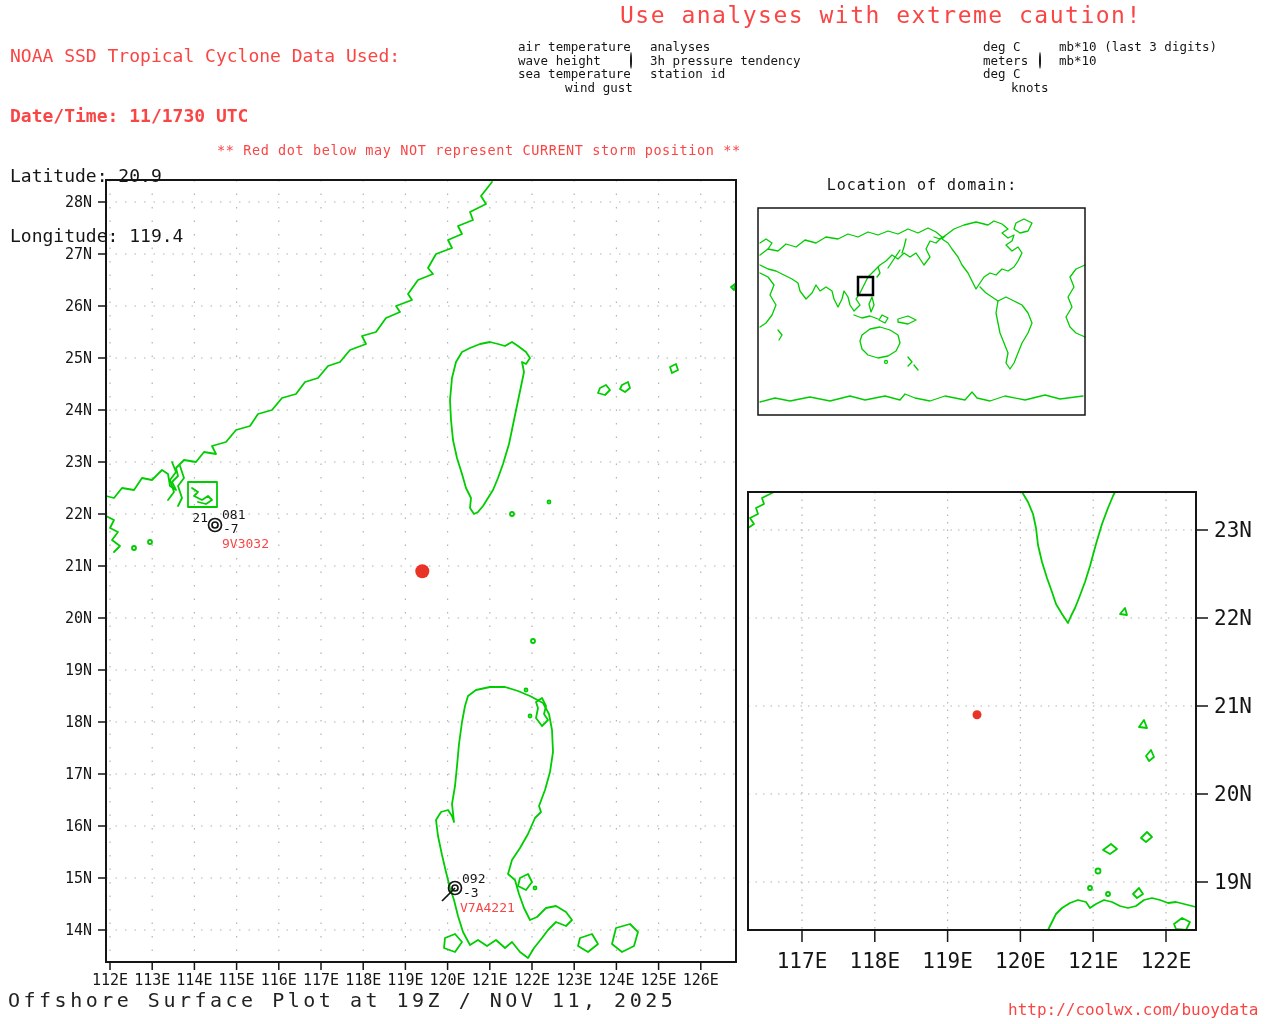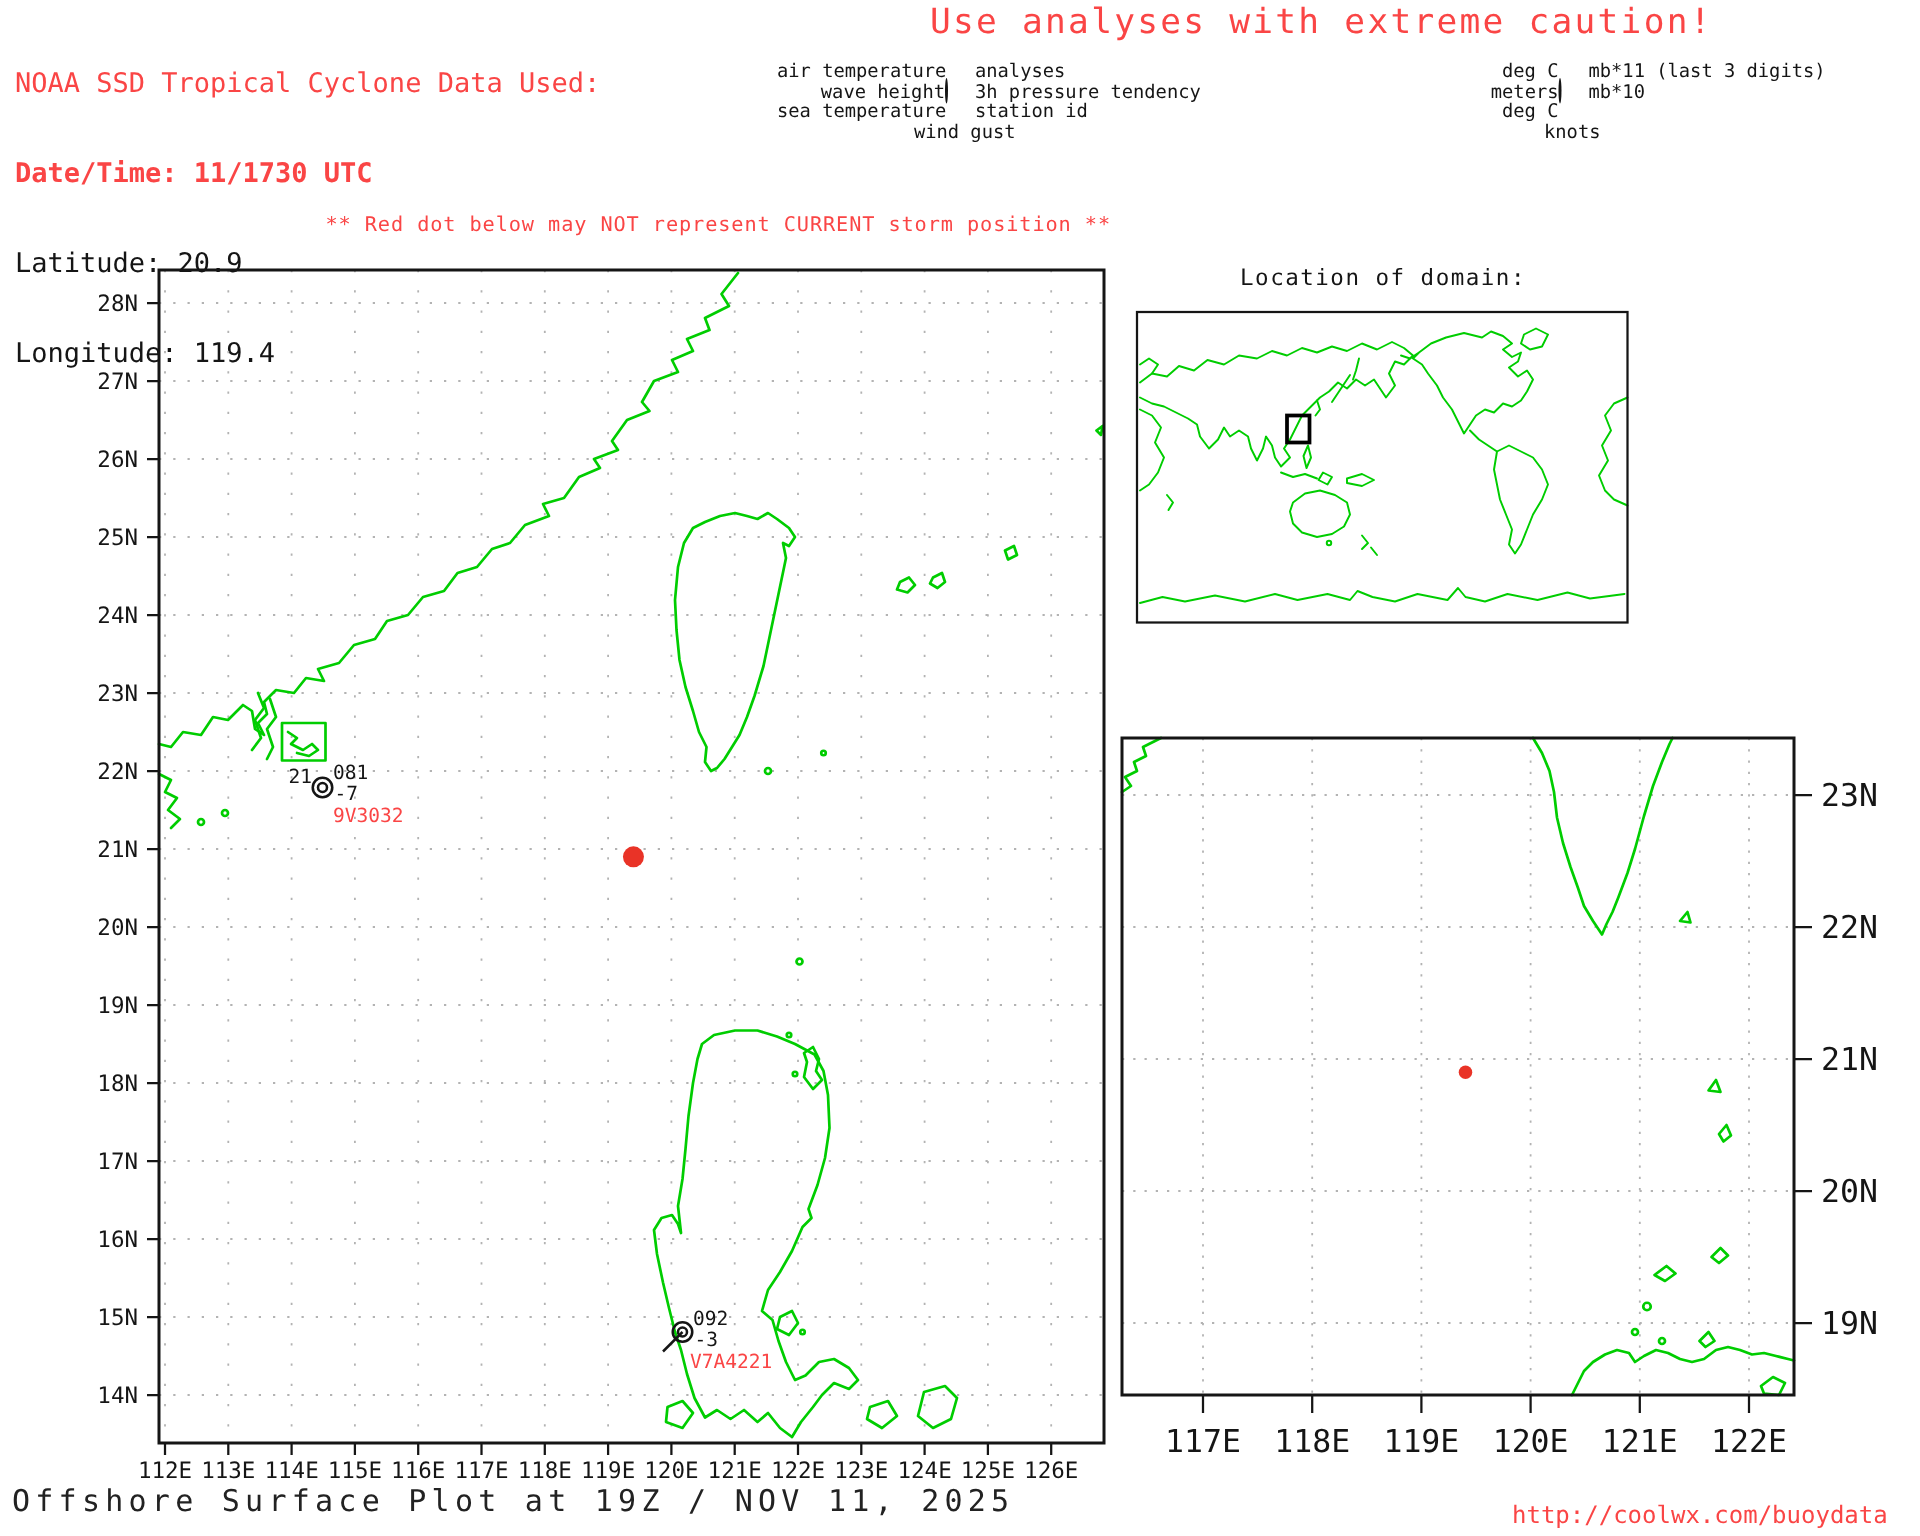--- a/index.html
+++ b/index.html
@@ -9,21 +9,21 @@
             font-family:"DejaVu Sans Mono", monospace; color:var(--ink); }
   .abs { position:absolute; }
 
   .info-block { left:10px; top:6px; font-size:18px; line-height:20px; white-space:pre; }
   .red { color:var(--red); }
   .bold { font-weight:bold; }
 
   .caution { left:620px; top:2px; font-size:23px; letter-spacing:1.5px; color:var(--red); }
 
   .legend { display:grid; font-size:12.5px; line-height:13.5px; white-space:pre; }
-  .legend .r { text-align:right; }
+  .legend .r { text-align:left; }
   .legend .l { text-align:left; }
   .legend-circle { width:13px; height:13px; border:1.6px solid var(--ink); border-radius:50%;
                    margin:0 auto; margin-top:1px; }
   .station-legend { left:518px; top:40px; grid-template-columns:112px 20px auto; }
   .units-legend   { left:983px; top:40px; grid-template-columns:56px 20px auto; }
   .shift1 { transform:translateX(47px); }
   .shift2 { transform:translateX(28px); }
 
   .warning { left:175px; top:142px; font-size:13.5px; letter-spacing:0.6px; color:var(--red);margin-left:42px; }
 
@@ -73,21 +73,21 @@
     <div></div>
     <div class="l">station id</div>
     <div class="r shift1">wind gust</div>
     <div></div>
     <div></div>
   </div>
 
   <div class="abs legend units-legend">
     <div class="r">deg C</div>
     <div></div>
-    <div class="l">mb*11 (last 3 digits)</div>
+    <div class="l">mb*10 (last 3 digits)</div>
     <div class="r">meters</div>
     <div><span class="legend-circle"></span></div>
     <div class="l">mb*10</div>
     <div class="r">deg C</div>
     <div></div>
     <div></div>
     <div class="r shift2">knots</div>
     <div></div>
     <div></div>
   </div>

